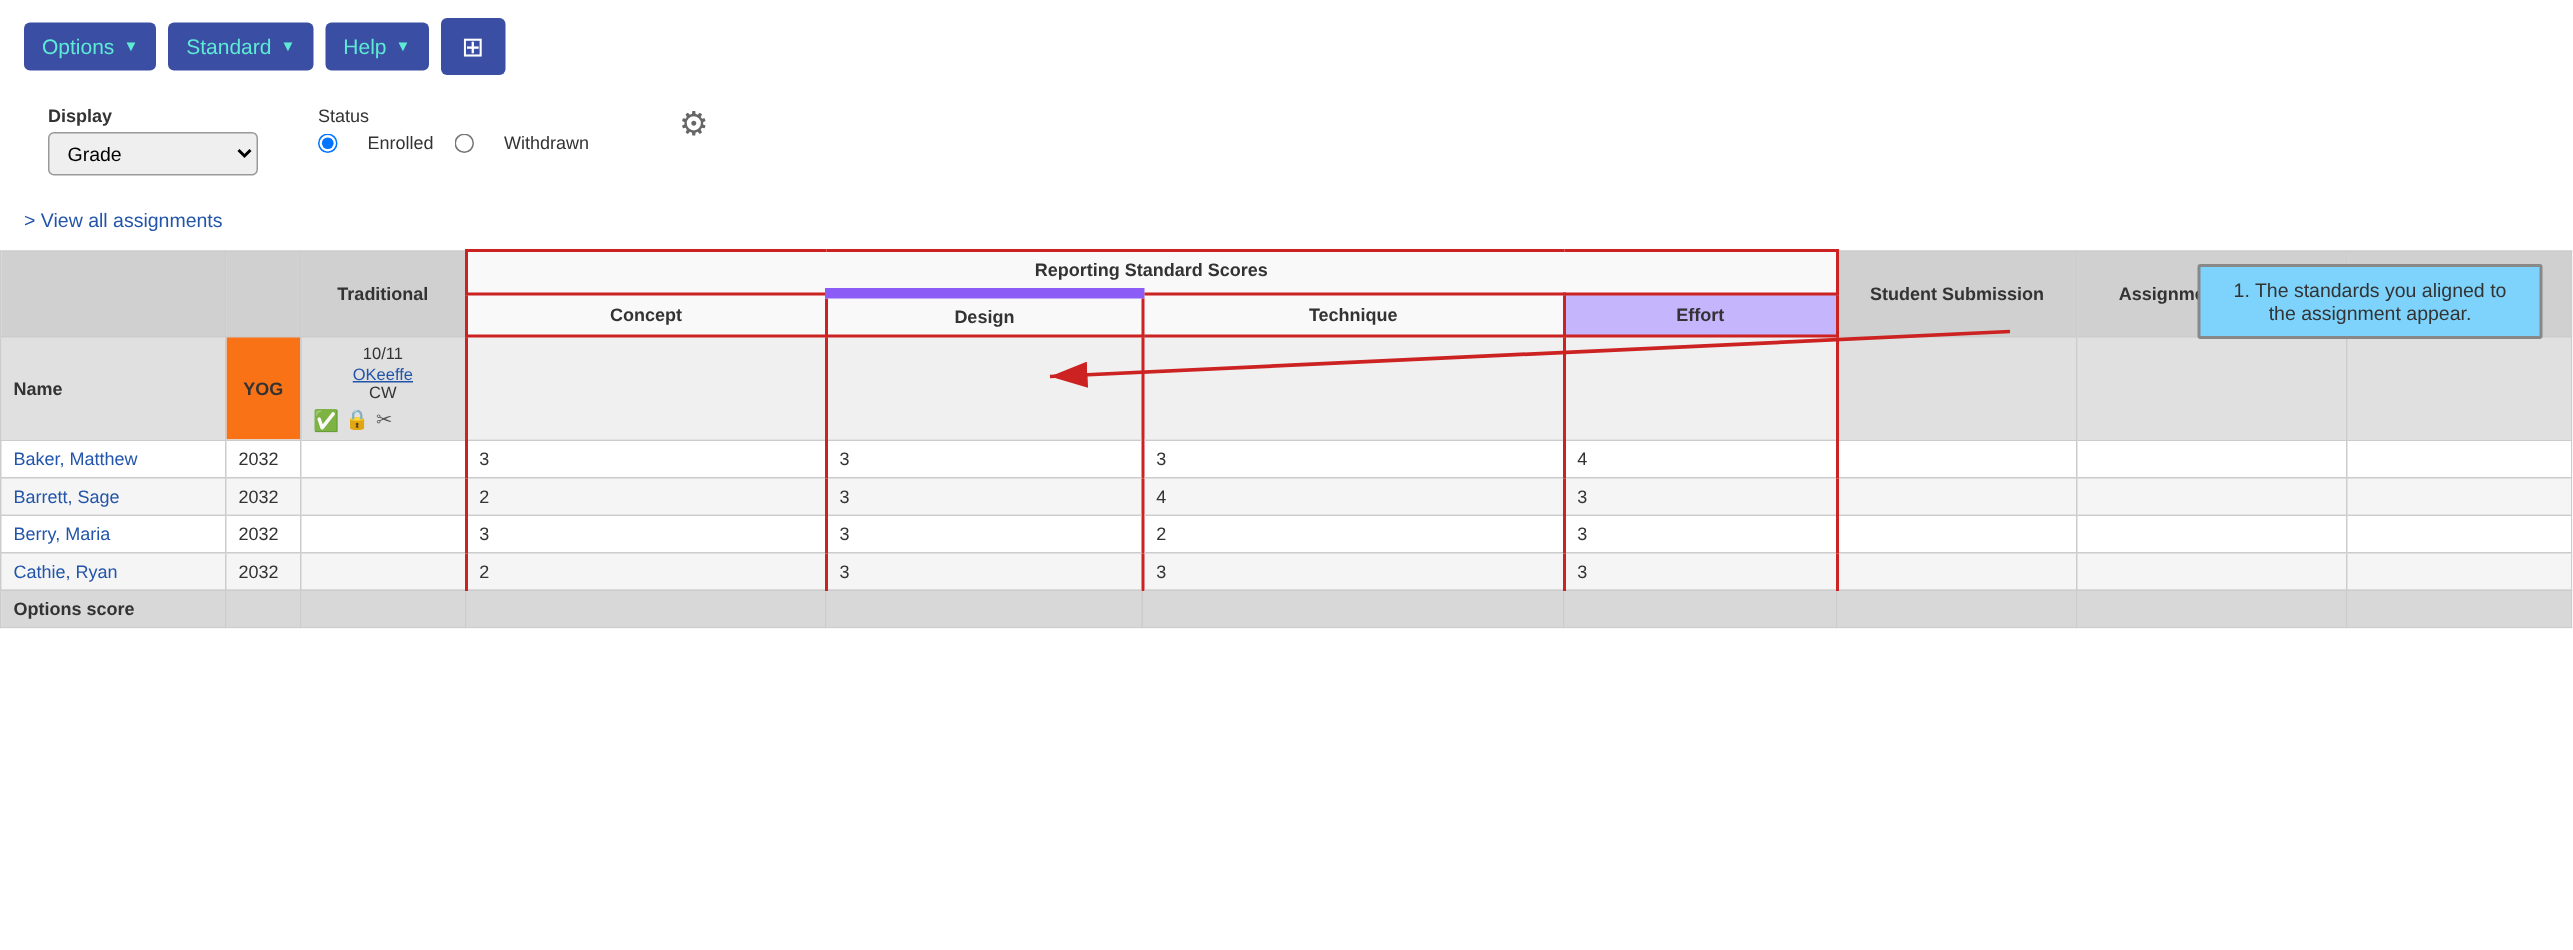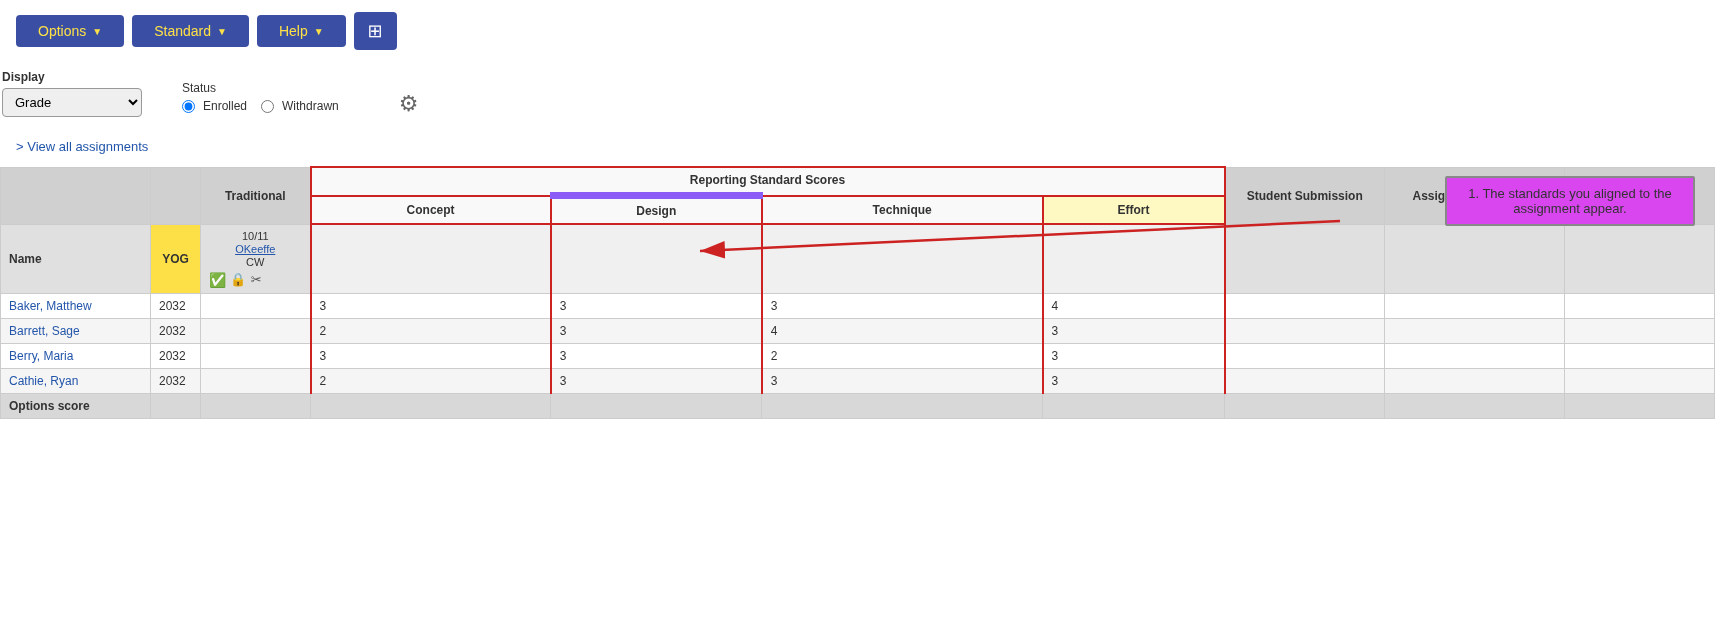--- a/index.html
+++ b/index.html
@@ -8,24 +8,24 @@
     
     .toolbar {
       display: flex;
       align-items: center;
       gap: 8px;
       padding: 12px 16px;
       background: #fff;
     }
     .toolbar-btn {
       background: #3a4fa3;
-      color: #fde047;
+      color: #5eead4;
       border: none;
       border-radius: 4px;
-      padding: 8px 22px;
+      padding: 8px 12px;
       font-size: 14px;
       cursor: pointer;
       display: flex;
       align-items: center;
       gap: 6px;
     }
     .toolbar-btn .arrow {
       font-size: 10px;
     }
     .toolbar-btn-grid {
@@ -34,23 +34,22 @@
       border: none;
       border-radius: 4px;
       padding: 8px 14px;
       font-size: 18px;
       cursor: pointer;
     }
 
     
     .controls-row {
       display: flex;
-      align-items: flex-end;
       gap: 40px;
-      padding: 8px 16px 12px 2px;
+      padding: 8px 16px 12px 32px;
     }
     .control-group label {
       display: block;
       font-size: 12px;
       font-weight: bold;
       margin-bottom: 4px;
     }
     .control-group select {
       padding: 5px 24px 5px 8px;
       border: 1px solid #999;
@@ -67,21 +66,21 @@
     }
     .radio-group {
       display: flex;
       align-items: center;
       gap: 14px;
     }
     .radio-group label {
       font-weight: normal;
       display: flex;
       align-items: center;
-      gap: 8px;
+      gap: 20px;
       cursor: pointer;
     }
     .gear-icon {
       font-size: 22px;
       color: #666;
       margin-left: 20px;
       cursor: pointer;
     }
 
     
@@ -231,26 +230,26 @@
           <th colspan="4" class="red-border-header" style="border-bottom:1px solid #cc2222;">Reporting Standard Scores</th>
           <th rowspan="2" style="background:#d0d0d0; width:160px;">Student Submission</th>
           <th rowspan="2" style="background:#d0d0d0; width:180px;">Assignment feedback</th>
           <th rowspan="2" style="background:#d0d0d0; width:150px;">Teacher's Notes</th>
         </tr>
 
         <tr>
           <th class="red-border-cell red-border-cell-bottom" style="background:#f9f9f9; border-top:1px solid #cc2222;">Concept</th>
           <th class="red-border-cell red-border-cell-bottom" style="background:#f9f9f9; border-top:7px solid #8b5cf6;">Design</th>
           <th class="red-border-cell red-border-cell-bottom" style="background:#f9f9f9; border-top:1px solid #cc2222;margin-top:28px;">Technique</th>
-          <th class="red-border-cell red-border-cell-bottom" style="background:#fef9c3; border-top:1px solid #cc2222;">Effort</th>
+          <th class="red-border-cell red-border-cell-bottom" style="background:#c4b5fd; border-top:1px solid #cc2222;">Effort</th>
         </tr>
 
         <tr>
           <th style="background:#e0e0e0; text-align:left;">Name</th>
-          <th style="background:#fde047;">YOG</th>
+          <th style="background:#f97316;">YOG</th>
           <th style="background:#e0e0e0; font-weight:normal;">
             <div style="font-size:11px;">10/11</div>
             <a href="#" class="assignment-link">OKeeffe</a>
             <div style="font-size:11px;">CW</div>
             <div class="icon-row">
               <span class="check-icon">✅</span>
               <span class="lock-icon">🔒</span>
               <span class="link-icon">✂</span>
             </div>
           </th>
@@ -322,21 +321,21 @@
           <td></td>
           <td></td>
           <td></td>
           <td></td>
           <td></td>
           <td></td>
         </tr>
       </tbody>
     </table>
 
-    <div style="position:absolute; top:10px; right:20px; width:250px; border:2px solid #888; background:#d946ef; padding:8px 12px; font-size:13px; text-align:center; border-radius:2px; z-index:10;">
+    <div style="position:absolute; top:10px; right:20px; width:230px; border:2px solid #888; background:#7dd3fc; padding:8px 12px; font-size:13px; text-align:center; border-radius:2px; z-index:10;">
       <span>1. The standards you aligned to the assignment appear.</span>
     </div>
 
     <svg style="position:absolute; top:0; left:0; width:100%; height:100%; pointer-events:none; overflow:visible;">
 
       <defs>
         <marker id="arrowhead1" markerWidth="10" markerHeight="7" refX="10" refY="3.5" orient="auto">
           <polygon points="0 0, 10 3.5, 0 7" fill="#cc2222"></polygon>
         </marker>
         <marker id="arrowhead2" markerWidth="10" markerHeight="7" refX="0" refY="3.5" orient="auto">

